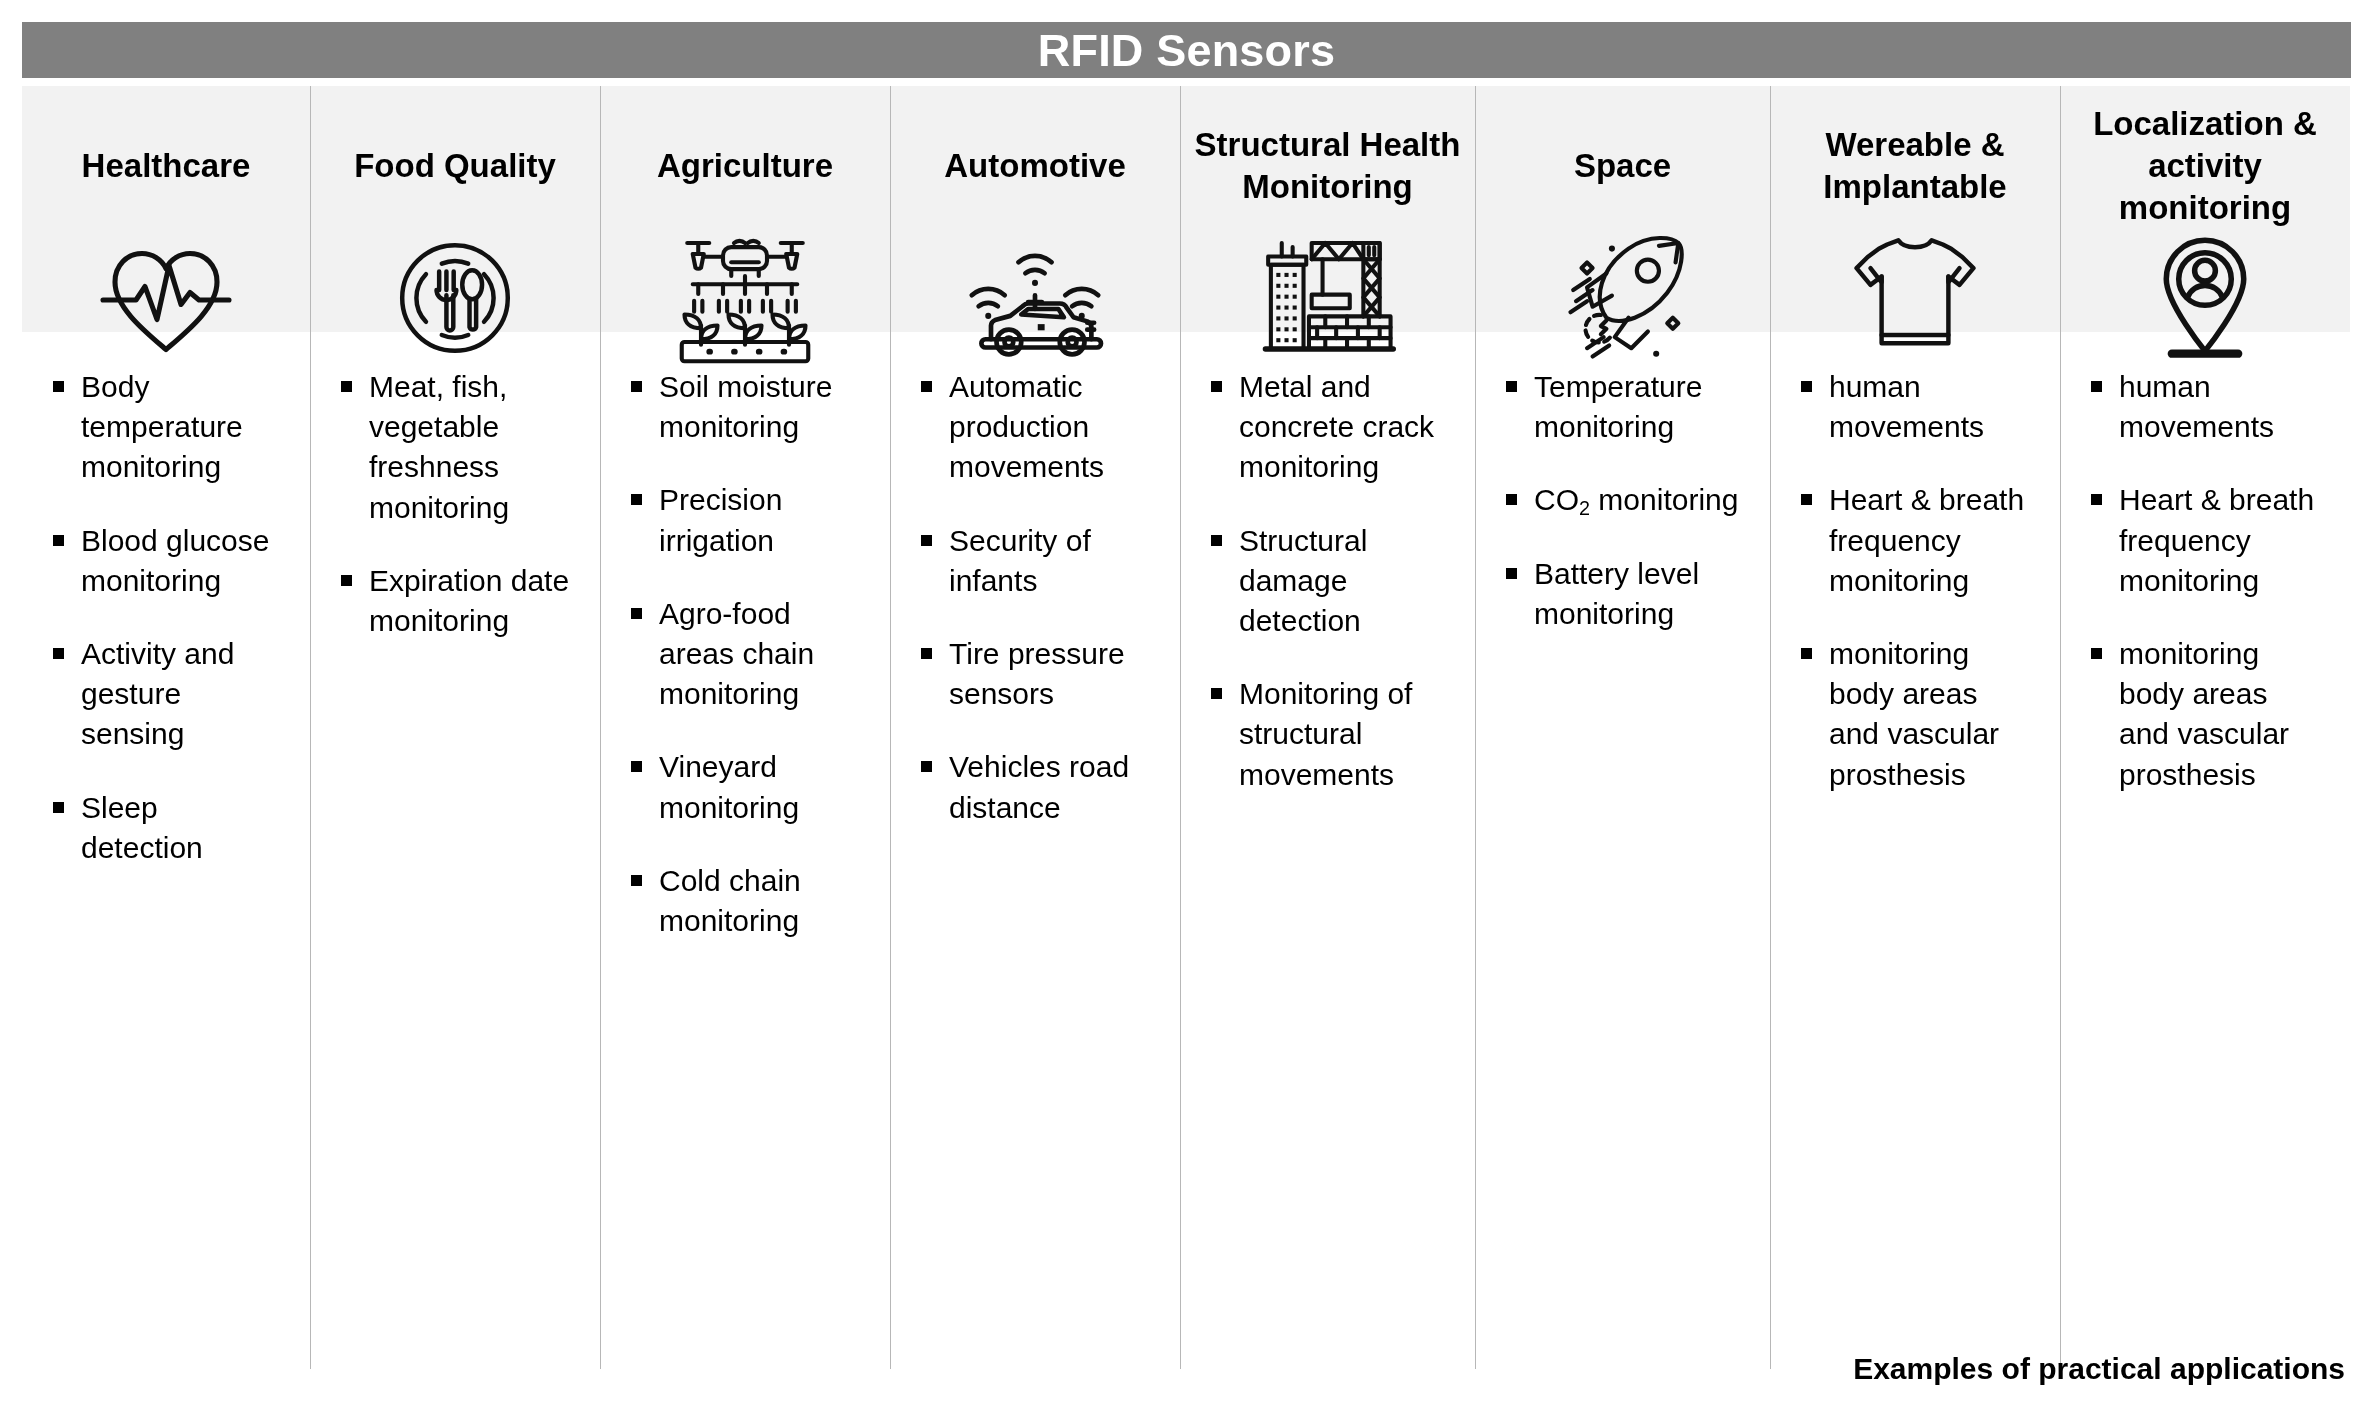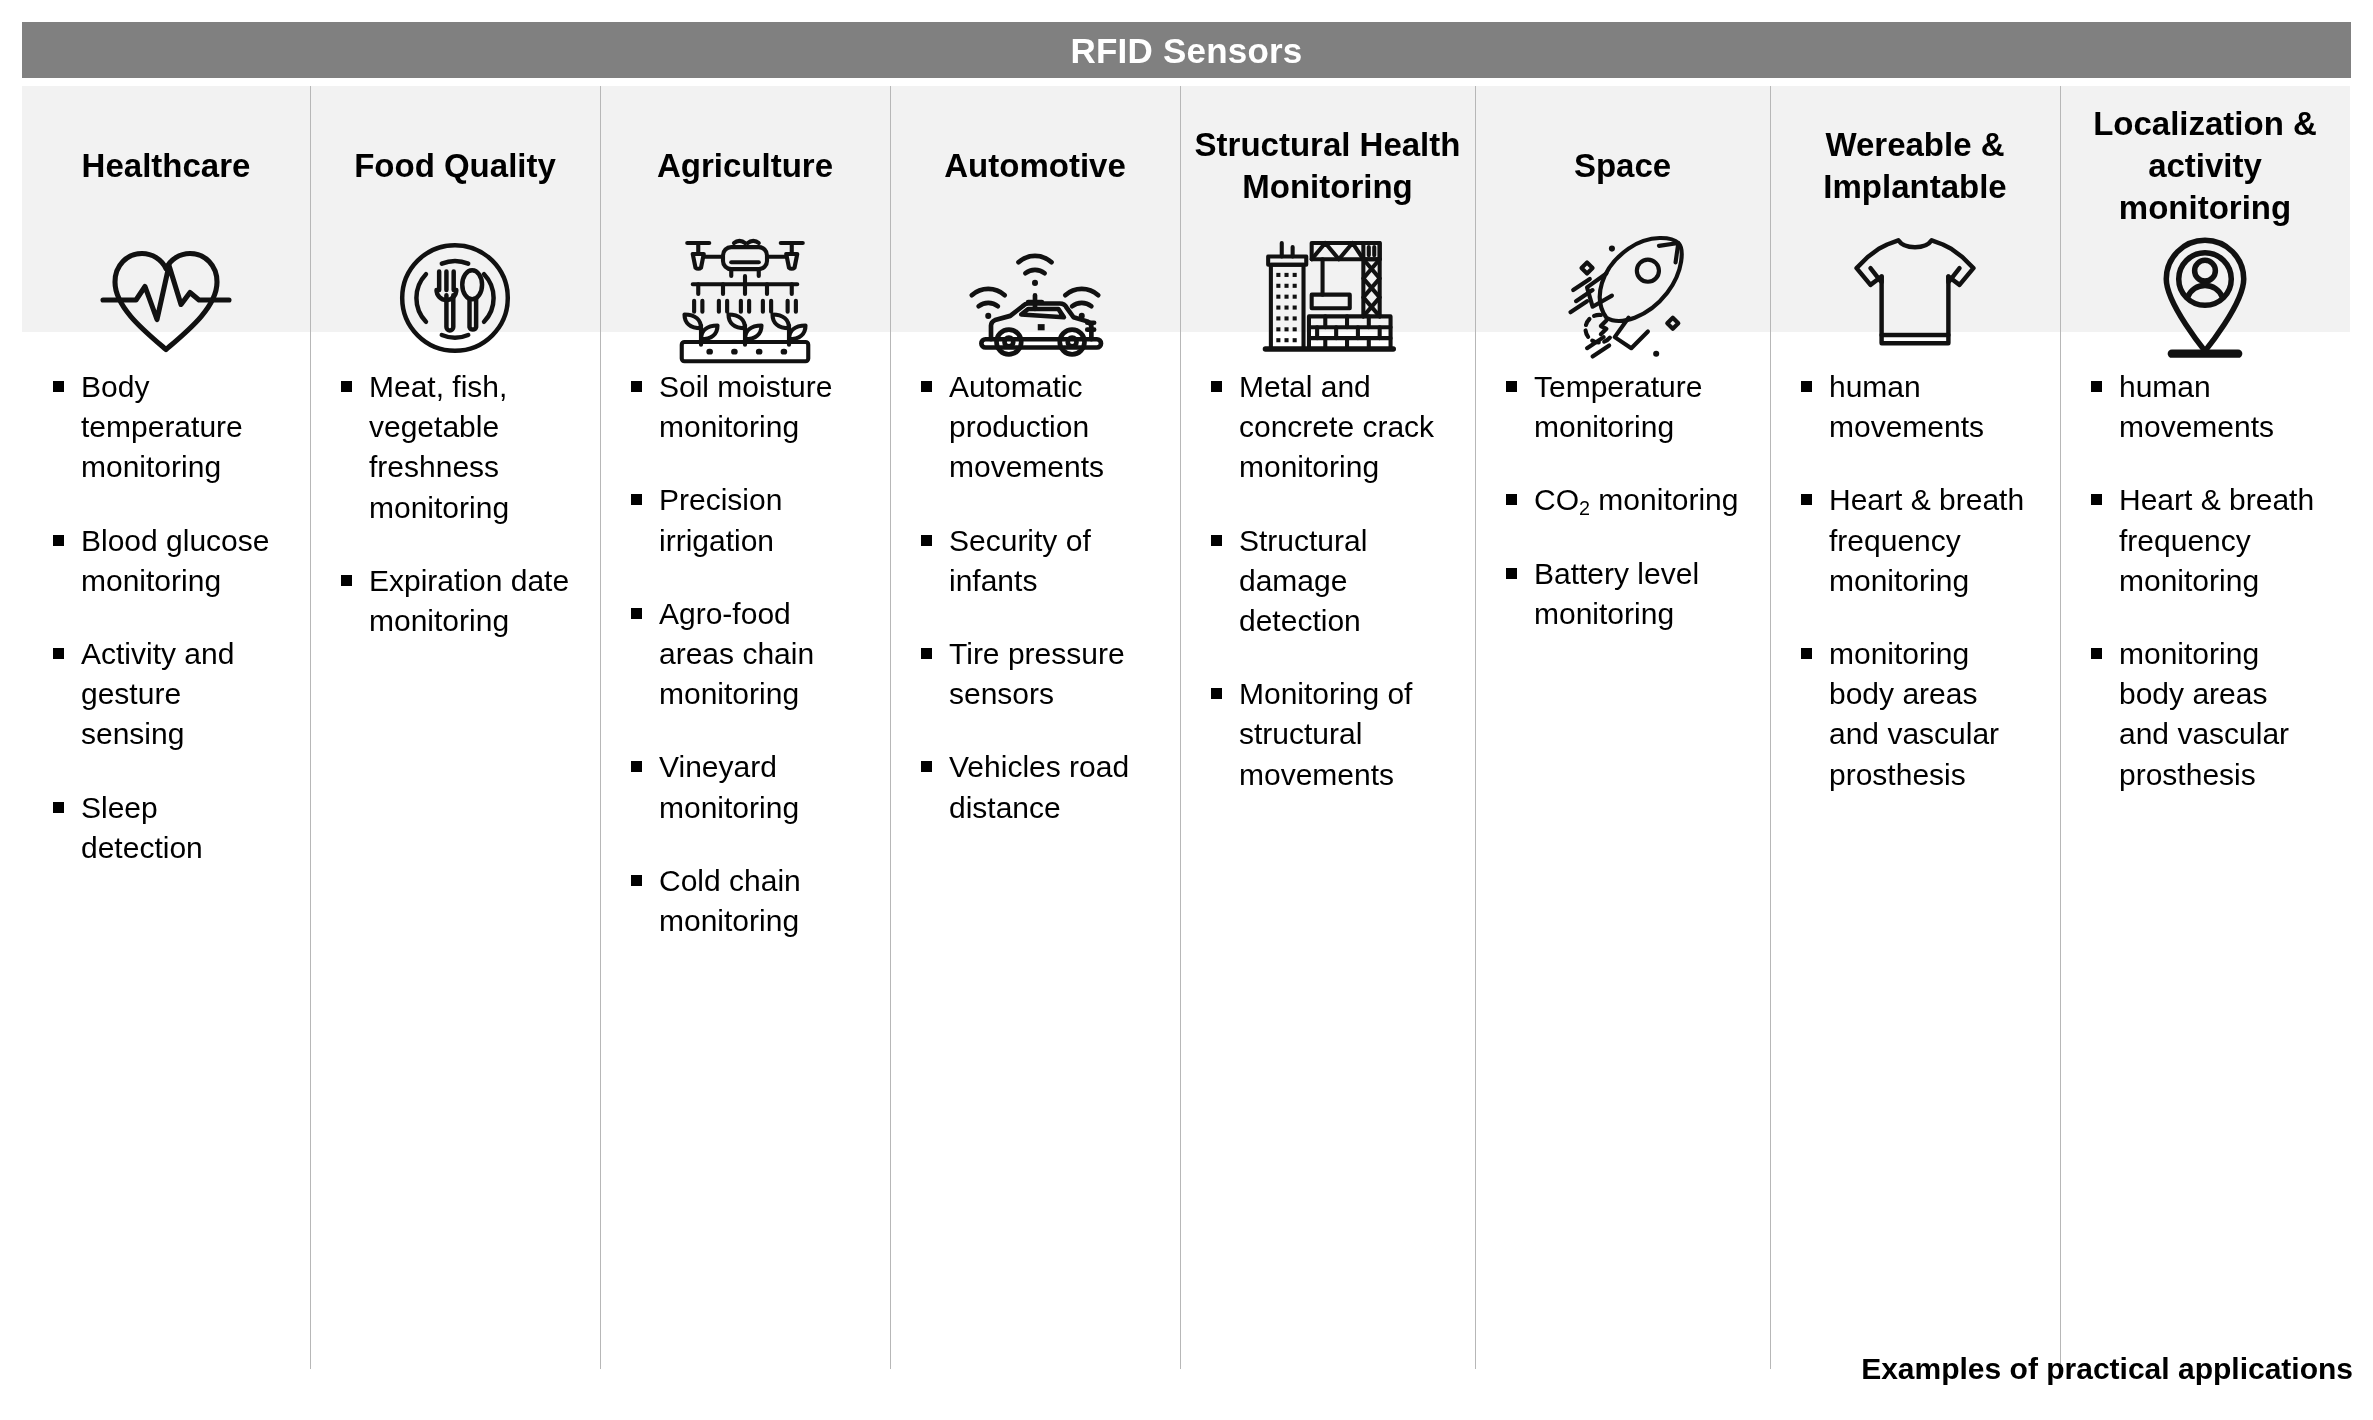--- a/index.html
+++ b/index.html
@@ -26,21 +26,21 @@
   .title-band {
     height: 56px;
     margin-top: 22px;
     background: #808080;
     display: flex;
     align-items: center;
     justify-content: center;
   }
   .title-band-text {
     color: #ffffff;
-    font-size: 35px;
+    font-size: 45px;
     font-weight: bold;
     letter-spacing: 0.2px;
     line-height: 1;
   }
 
   
   .columns {
     display: grid;
     grid-template-columns:
       288px 290px 290px 290px 295px 295px 290px 290px;
@@ -132,21 +132,21 @@
     font-size: 0.66em;
     line-height: 0;
     vertical-align: baseline;
     position: relative;
     top: 0.25em;
   }
 
   
   .footer-caption {
     position: absolute;
-    right: 20px;
+    right: 28px;
     bottom: 56px;
     font-size: 30px;
     font-weight: bold;
     color: #000000;
     text-align: right;
     white-space: nowrap;
   }
 </style>
 </head>
 <body>

